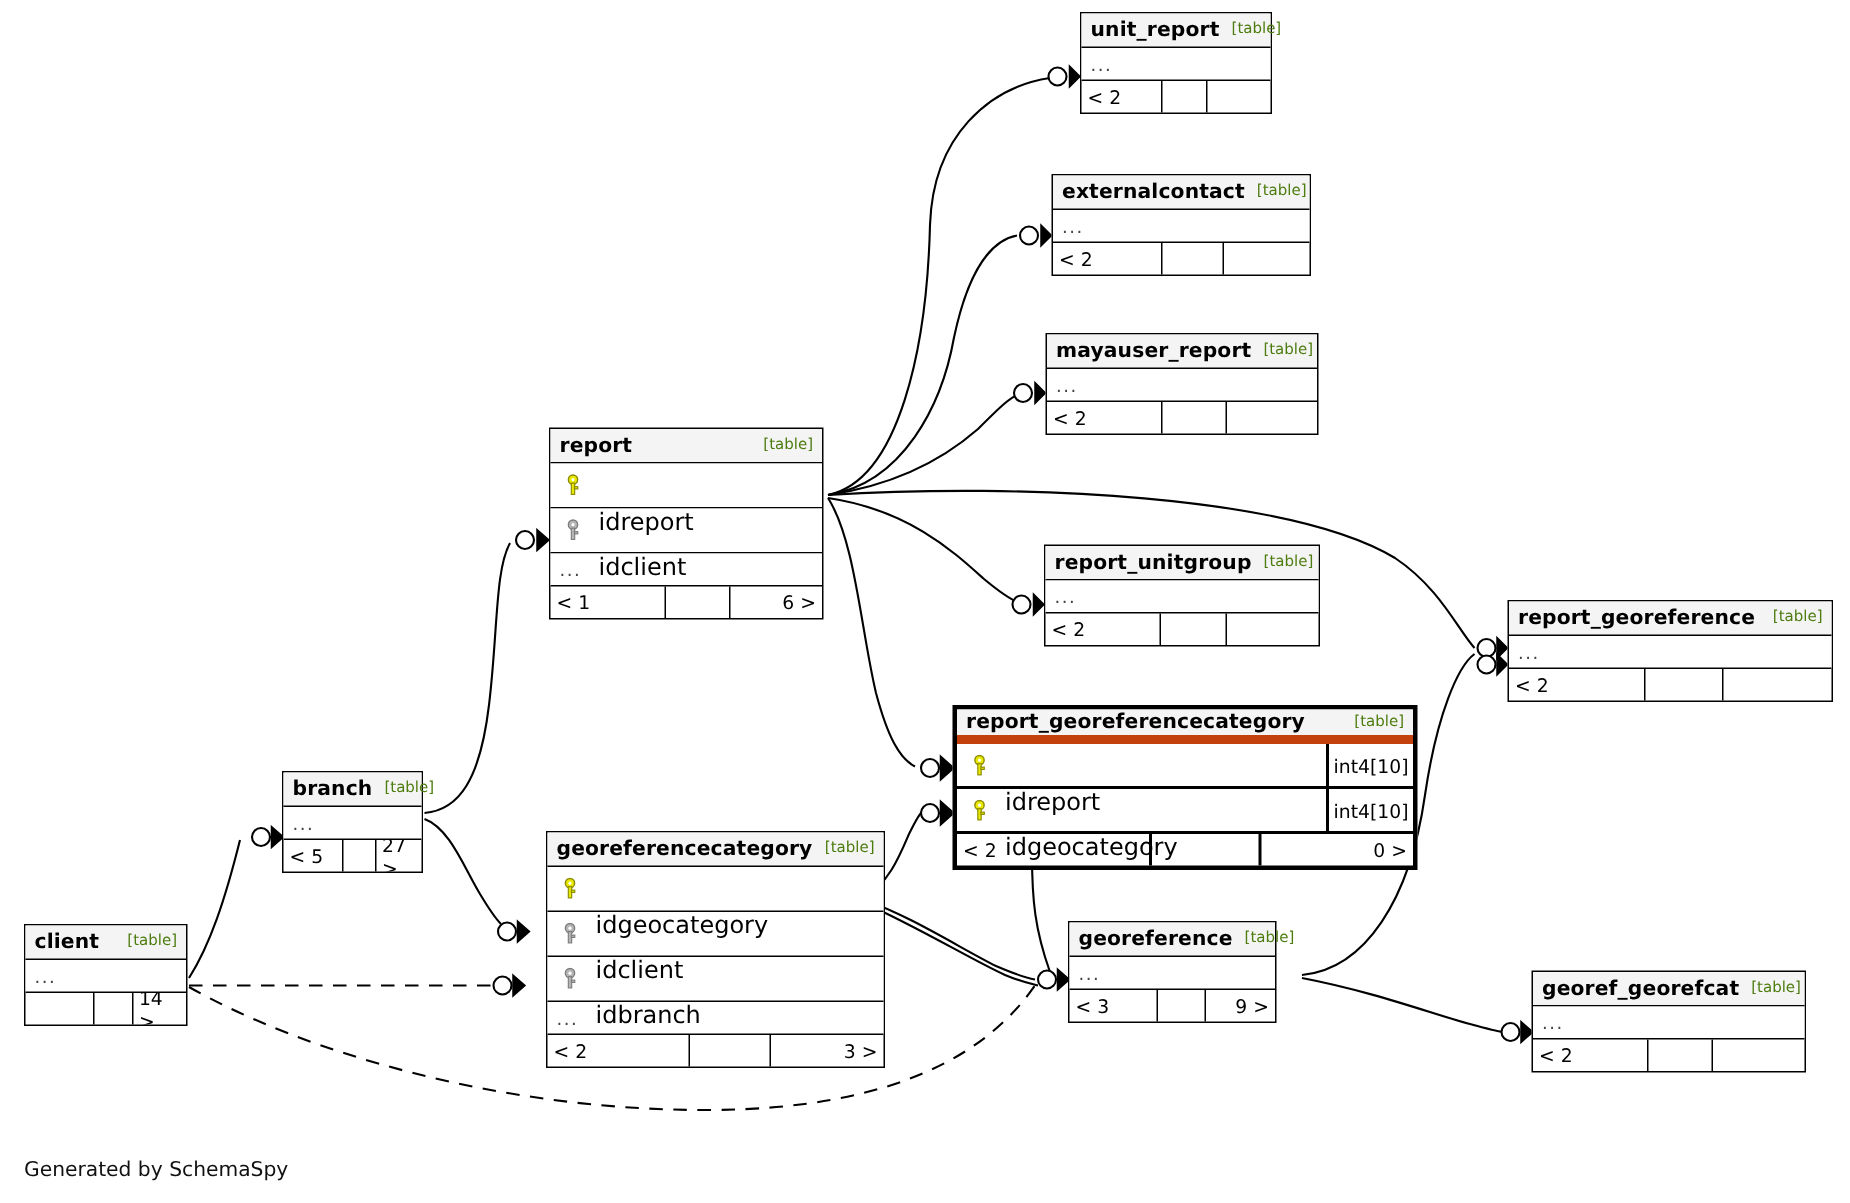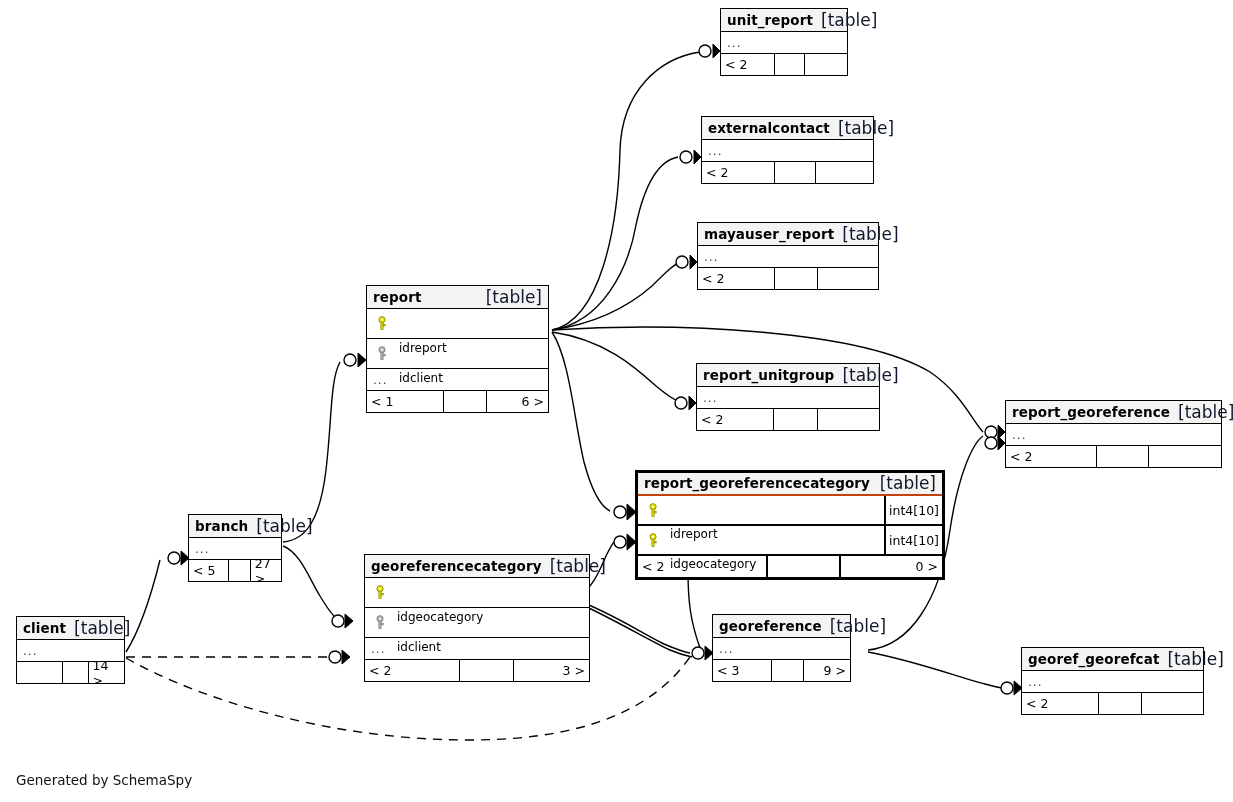--- a/index.html
+++ b/index.html
@@ -60,31 +60,31 @@
     align-items: center;
     justify-content: space-between;
     background: #f4f4f4;
     border-bottom: 1px solid #000000;
     padding: 2px 6px 3px 6px;
     height: 23px;
     box-sizing: border-box;
     white-space: nowrap;
   }
   .tbl.highlight .hdr {
-    border-bottom: 2px solid #c2410c;
+    border-bottom: 6px solid #c2410c;
   }
   .hdr .tname {
     font-weight: bold;
     font-size: 13.5px;
     color: #000000;
     letter-spacing: 0.1px;
   }
   .hdr .tkind {
-    font-size: 17px;
-    color: #0f172a;
+    font-size: 10px;
+    color: #4d7c0f;
     padding-left: 8px;
   }
   .tbl .row {
     display: flex;
     align-items: center;
     height: 30px;
     border-bottom: 1px solid #000000;
     box-sizing: border-box;
     background: #ffffff;
     white-space: nowrap;
@@ -94,21 +94,21 @@
   }
   .row .keycell {
     width: 30px;
     min-width: 30px;
     display: flex;
     align-items: center;
     justify-content: center;
   }
   .row .colname {
     flex: 1;
-    font-size: 12px;
+    font-size: 16px;
     color: #000000;
     padding-left: 2px;
     overflow: hidden;
     margin-top: 48px;
   }
   .row .coltype {
     font-size: 12.5px;
     color: #000000;
     border-left: 1px solid #000000;
     padding: 0 3px;
@@ -442,20 +442,31 @@
         <span class="keycell">
           <svg class="keyico" viewBox="0 0 12 16" xmlns="http://www.w3.org/2000/svg">
             <circle cx="6" cy="4" r="3.3" fill="#b6b6b6" stroke="#7d7d7d" stroke-width="1"></circle>
             <circle cx="6" cy="4" r="1.1" fill="#ffffff"></circle>
             <rect x="4.8" y="6.5" width="2.4" height="8" fill="#b6b6b6" stroke="#7d7d7d" stroke-width="0.8"></rect>
             <rect x="7" y="9" width="2.4" height="1.6" fill="#b6b6b6" stroke="#7d7d7d" stroke-width="0.8"></rect>
           </svg>
         </span>
         <span class="colname">idclient</span>
       </div>
+      <div class="row">
+        <span class="keycell">
+          <svg class="keyico" viewBox="0 0 12 16" xmlns="http://www.w3.org/2000/svg">
+            <circle cx="6" cy="4" r="3.3" fill="#b6b6b6" stroke="#7d7d7d" stroke-width="1"></circle>
+            <circle cx="6" cy="4" r="1.1" fill="#ffffff"></circle>
+            <rect x="4.8" y="6.5" width="2.4" height="8" fill="#b6b6b6" stroke="#7d7d7d" stroke-width="0.8"></rect>
+            <rect x="7" y="9" width="2.4" height="1.6" fill="#b6b6b6" stroke="#7d7d7d" stroke-width="0.8"></rect>
+          </svg>
+        </span>
+        <span class="colname">idbranch</span>
+      </div>
       <div class="row ellipsis">...</div>
       <div class="foot">
         <div class="fcell left" style="width:42%">&lt; 2</div>
         <div class="fcell left" style="width:24%"></div>
         <div class="fcell right" style="width:34%">3 &gt;</div>
       </div>
     </div>
     <div class="tbl" style="left: 188px; top: 514px; width: 94px;">
       <div class="hdr">
         <span class="tname">branch</span>

